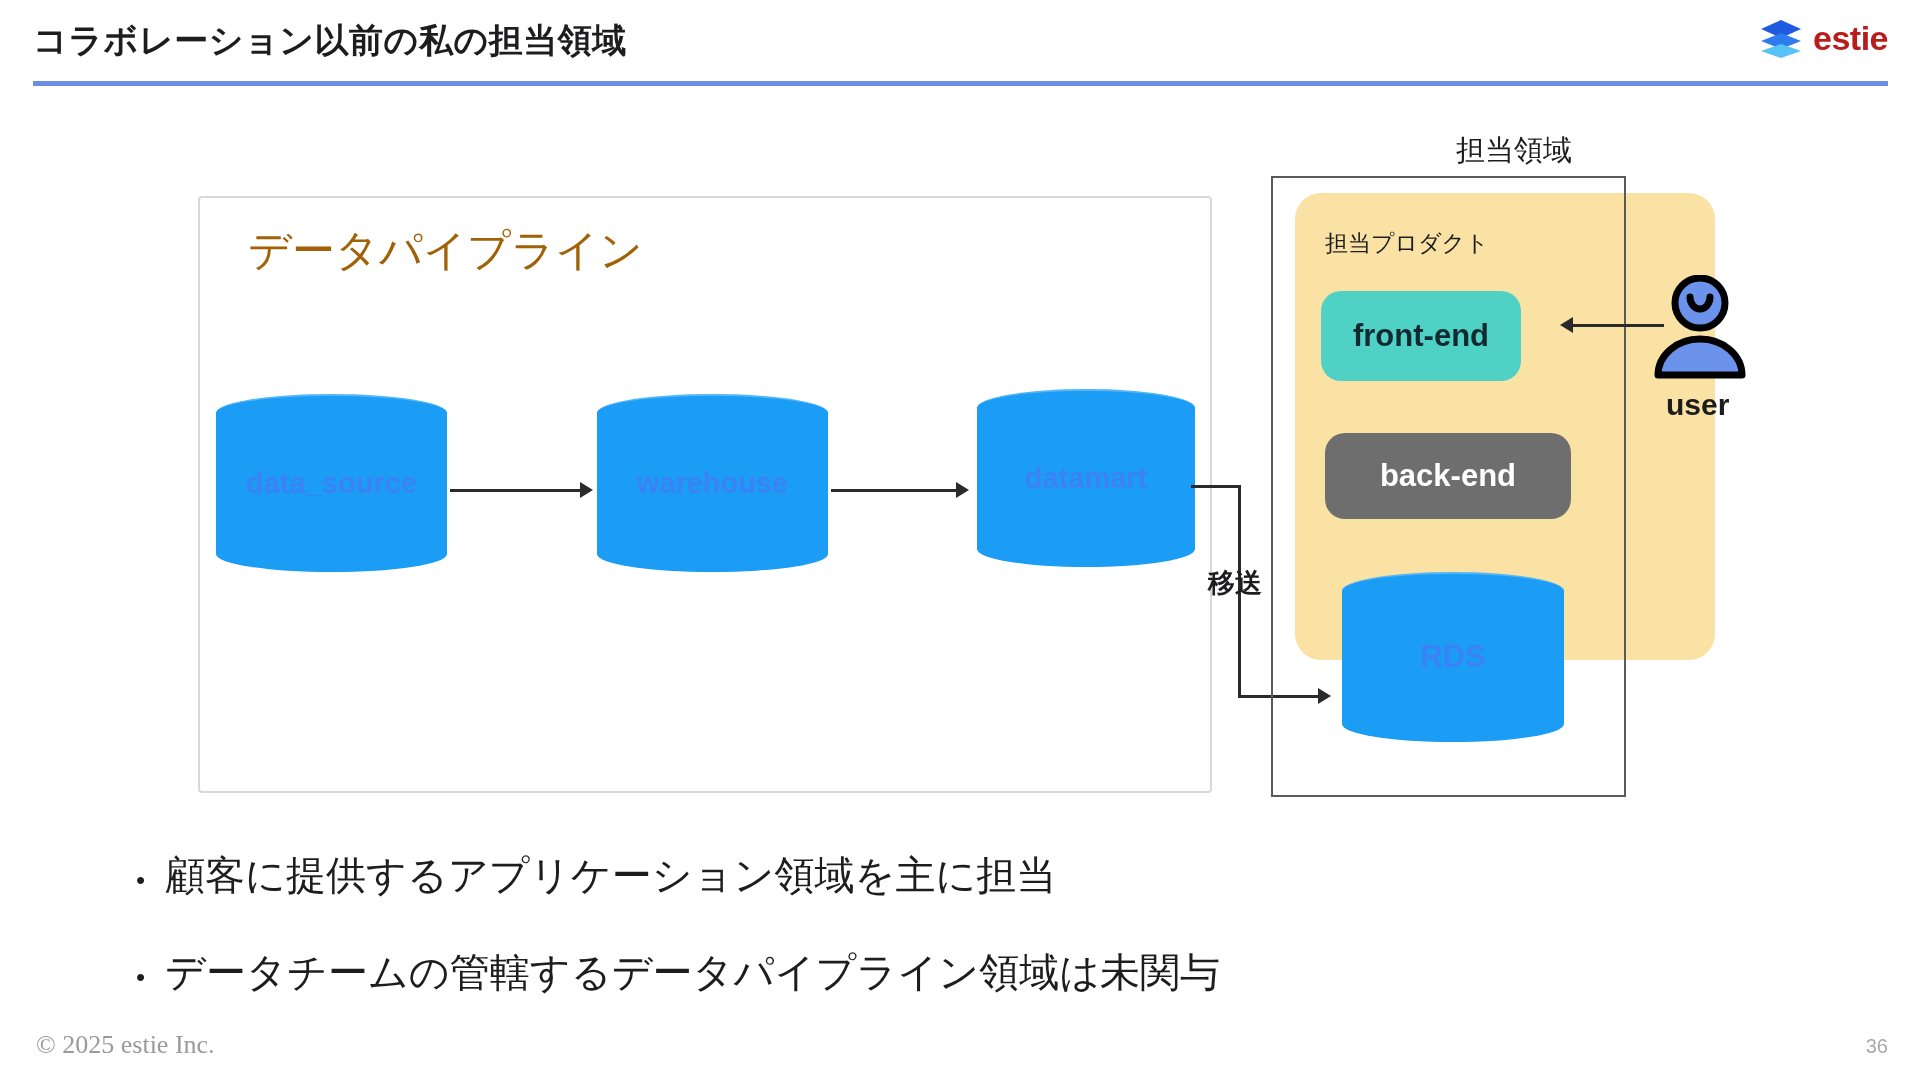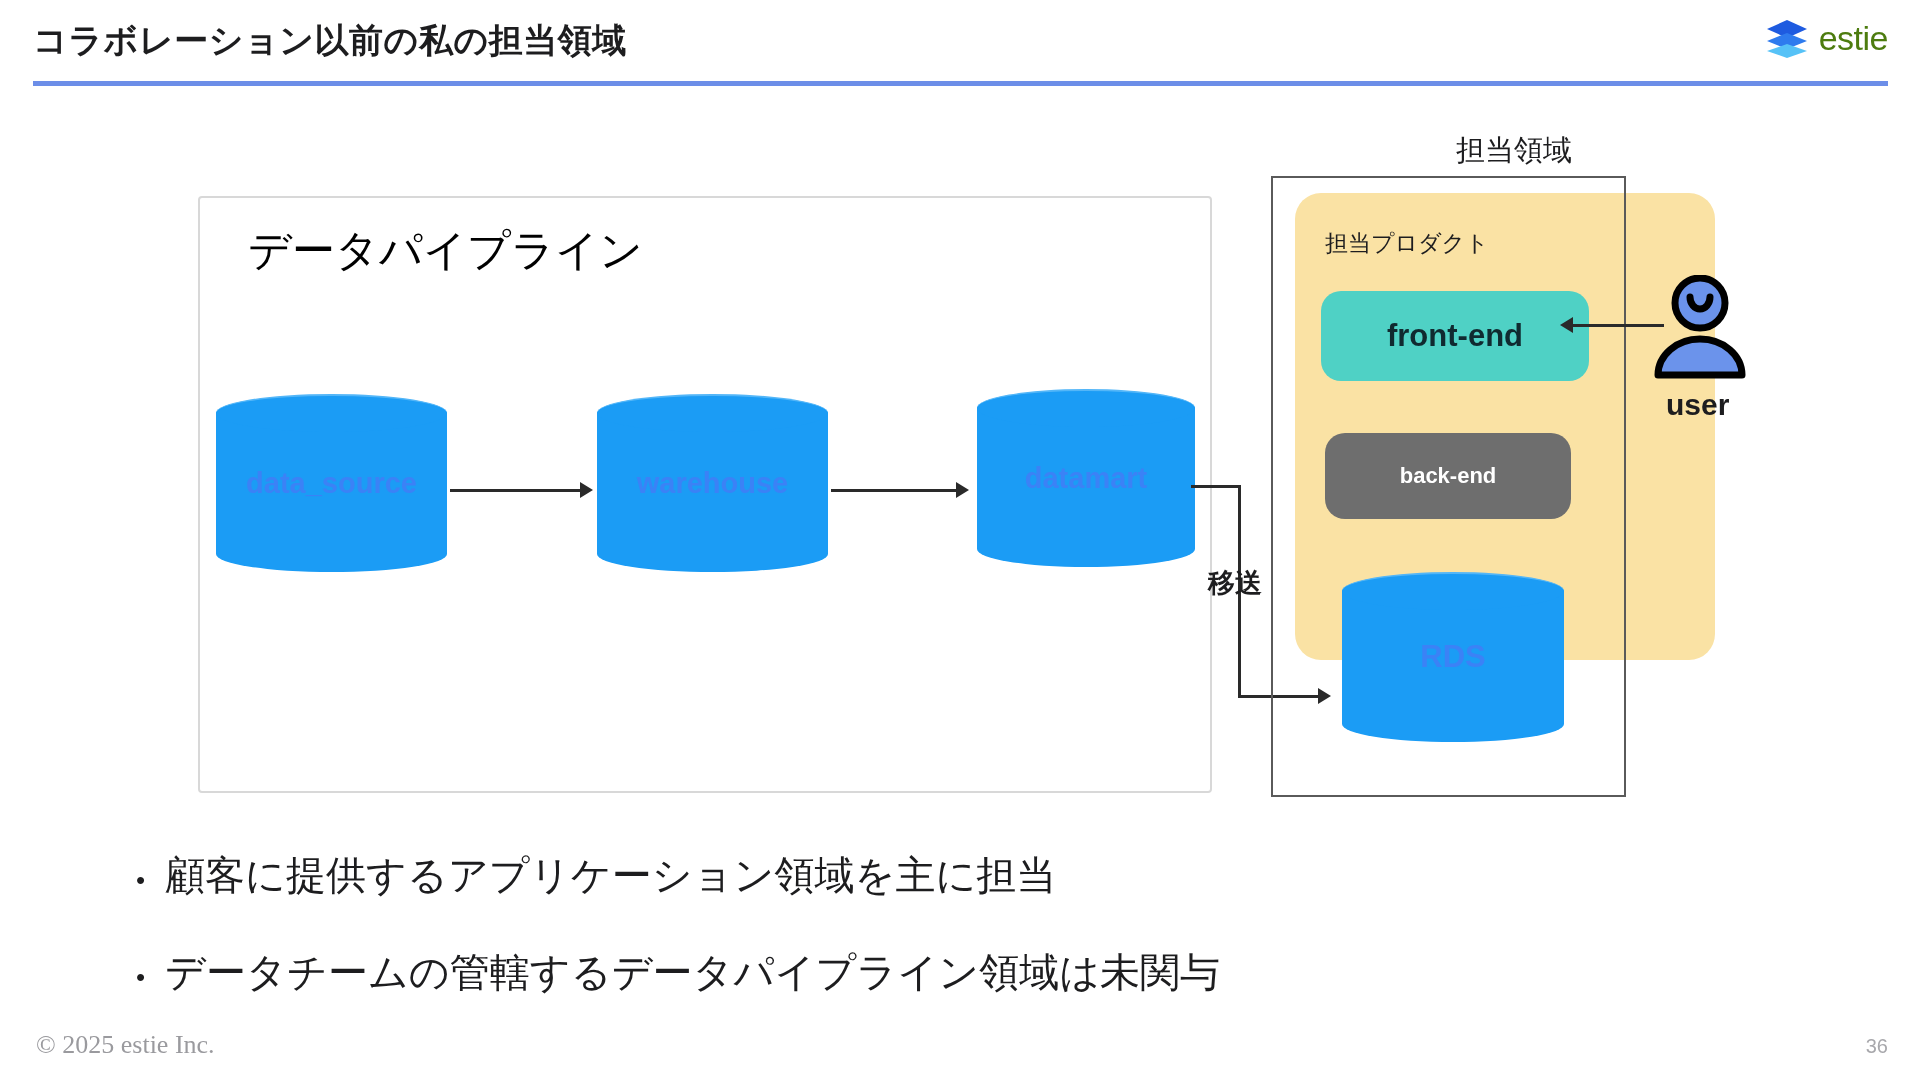--- a/index.html
+++ b/index.html
@@ -41,22 +41,22 @@
     position: absolute;
     right: 32px;
     top: 16px;
     display: flex;
     align-items: center;
     gap: 10px;
   }
   .logo-mark { width: 44px; height: 44px; display: block; }
   .logo-word {
     font-size: 34px;
-    font-weight: normal;
-    color: #4d7c0f;
+    font-weight: bold;
+    color: #b91c1c;
     letter-spacing: -0.5px;
     line-height: 1;
   }
 
   
   .pipeline-box {
     position: absolute;
     left: 198px;
     top: 196px;
     width: 1014px;
@@ -64,21 +64,21 @@
     border: 2px solid #d8d8d8;
     border-radius: 4px;
     box-sizing: border-box;
     background: #ffffff;
   }
   .pipeline-heading {
     position: absolute;
     left: 248px;
     top: 222px;
     font-size: 43px;
-    color: #000000;
+    color: #a16207;
     white-space: nowrap;
   }
 
   
   .cyl {
     position: absolute;
     display: flex;
     align-items: center;
     justify-content: center;
   }
@@ -205,26 +205,26 @@
   .node-box {
     position: absolute;
     border-radius: 20px;
     display: flex;
     align-items: center;
     justify-content: center;
     font-weight: bold;
     white-space: nowrap;
   }
   #node-frontend {
-    left: 1321px; top: 291px; width: 268px; height: 90px;
+    left: 1321px; top: 291px; width: 200px; height: 90px;
     background: #4FD1C5; color: #102a30; font-size: 31px;
   }
   #node-backend {
     left: 1325px; top: 433px; width: 246px; height: 86px;
-    background: #6E6E6E; color: #ffffff; font-size: 22px;
+    background: #6E6E6E; color: #ffffff; font-size: 31px;
   }
 
   
   .user-icon {
     position: absolute;
     left: 1652px;
     top: 275px;
     width: 96px;
     height: 104px;
   }

